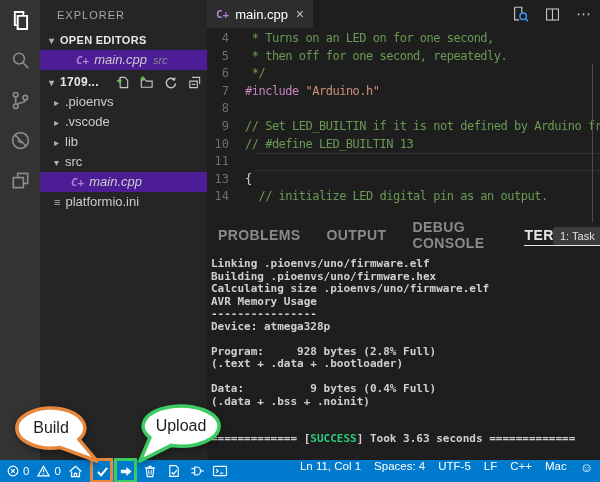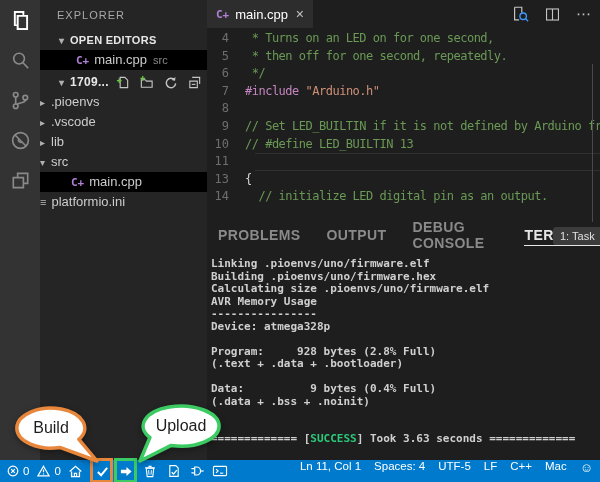--- a/index.html
+++ b/index.html
@@ -9,30 +9,30 @@
 
   
   .activity-bar { position:absolute; left:0; top:0; width:40px; height:460px; background:#333333; }
   .ab-item { position:absolute; left:0; width:40px; height:40px; display:flex; align-items:center; justify-content:center; cursor:pointer; }
   .ab-item svg { stroke:#8a8a8a; fill:none; stroke-width:1.7; }
   .ab-item.active svg { stroke:#ffffff; }
 
   
   .sidebar { position:absolute; left:40px; top:0; width:167px; height:460px; background:#252526; color:#cccccc; }
   .sidebar-title { position:absolute; top:9px; left:17px; font-size:11px; color:#a8a8a8; letter-spacing:1px; }
-  .section-header { position:absolute; left:14px; width:167px; height:20px; line-height:20px; font-size:11px; font-weight:bold; color:#e7e7e7; padding-left:5px; letter-spacing:.3px; cursor:pointer; }
+  .section-header { position:absolute; left:4px; width:167px; height:20px; line-height:20px; font-size:11px; font-weight:bold; color:#e7e7e7; padding-left:5px; letter-spacing:.3px; cursor:pointer; }
   .twistie { display:inline-block; width:11px; color:#b0b0b0; font-size:10px; }
   .oe-row { position:absolute; top:50px; left:0; width:167px; height:20px; line-height:20px; font-size:13px; padding-left:36px; cursor:pointer; white-space:nowrap; }
-  .selected { background:#000000; }
+  .selected { background:#4c1d95;font-style:italic; }
   .badge { color:#8a8a8a; font-size:11px; margin-left:6px; }
   .proj-header { top:72px; font-size:12px; }
   .proj-actions { position:absolute; top:72px; right:5px; height:20px; display:flex; align-items:center; gap:9px; }
   .proj-actions svg { cursor:pointer; }
   .tree { position:absolute; top:92px; left:0; width:167px; }
-  .tree-row { height:20px; line-height:20px; font-size:13px; white-space:nowrap; cursor:pointer; }
+  .tree-row { height:20px; line-height:20px; font-size:13px; padding-left:14px; white-space:nowrap; cursor:pointer; }
   .cpp-icon { color:#b180d7; font-weight:bold; font-family:"DejaVu Sans Mono",monospace; font-size:11px; margin-right:5px; }
   .ini-icon { color:#b8b8b8; font-size:11px; margin-right:5px; }
 
   
   .editor { position:absolute; left:207px; top:0; width:393px; height:222px; background:#1e1e1e; }
   .tab-bar { position:absolute; top:0; left:0; right:0; height:28px; background:#1e1e1e; }
   .tab { position:absolute; left:0; top:0; width:106px; height:28px; background:#2d2d2d; display:flex; align-items:center; padding:0 9px; color:#ffffff; font-size:13px; cursor:pointer; }
   .tab .cpp-icon { margin-right:6px; }
   .tab-close { margin-left:auto; color:#c5c5c5; font-size:14px; cursor:pointer; }
   .tab-actions { position:absolute; right:8px; top:0; height:28px; display:flex; align-items:center; gap:15px; color:#c5c5c5; }

